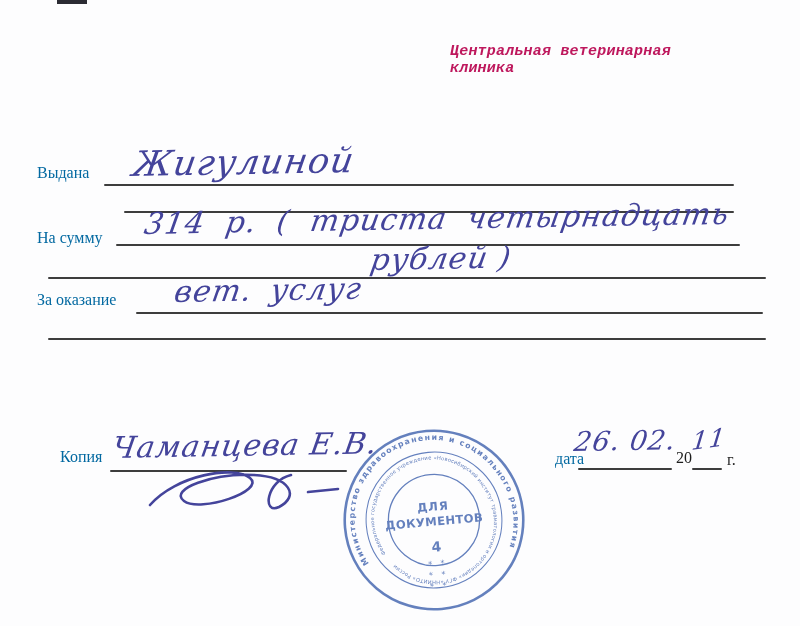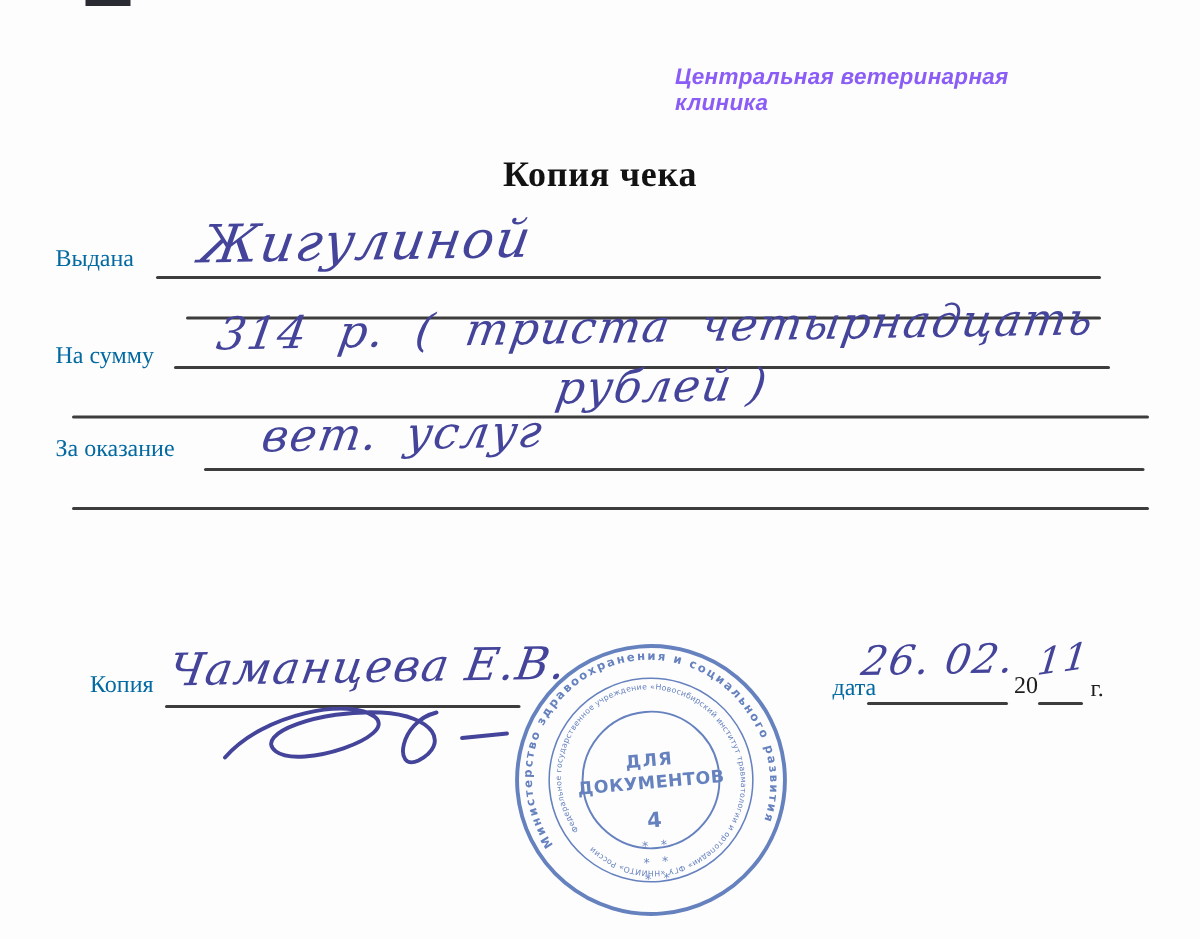--- a/index.html
+++ b/index.html
@@ -10,23 +10,23 @@
     overflow:hidden;
     font-family:"Liberation Serif", serif;
     color:#1f1f1f;
   }
   .scan-artifact{
     position:absolute;left:57px;top:0;width:30px;height:4px;
     background:#2b2b33;
   }
   .clinic-header{
     position:absolute;left:450px;top:43px;width:280px;
-    font-family:Liberation Sans, sans-serif;
+    font-family:Liberation Mono, monospace;
     font-weight:bold;font-style:italic;
-    font-size:15px;letter-spacing:.2px;color:#8b5cf6;
+    font-size:15px;letter-spacing:.2px;color:#be185d;
   }
   .doc-title{
     position:absolute;left:0;top:104px;width:800px;
     text-align:center;
     font-weight:bold;font-size:24px;letter-spacing:.5px;color:#121212;
   }
   .label{
     position:absolute;
     font-size:16px;color:#0369a1;line-height:18px;
     white-space:nowrap;
@@ -57,21 +57,20 @@
 </style>
 </head>
 <body>
 
 <div class="page">
 
   <div class="scan-artifact"></div>
 
   <div class="clinic-header">Центральная ветеринарная клиника</div>
 
-  <div class="doc-title">Копия чека</div>
 
   <div class="label" style="left:37px;top:164px;">Выдана</div>
   <div class="rule" style="left:104px;top:184px;width:630px;"></div>
   <div class="hand hw-issued">Жигулиной</div>
 
   <div class="rule" style="left:124px;top:211px;width:610px;"></div>
 
   <div class="label" style="left:37px;top:229px;">На сумму</div>
   <div class="rule" style="left:116px;top:244px;width:624px;"></div>
   <div class="hand hw-amount1">314 р.  ( триста четырнадцать</div>

